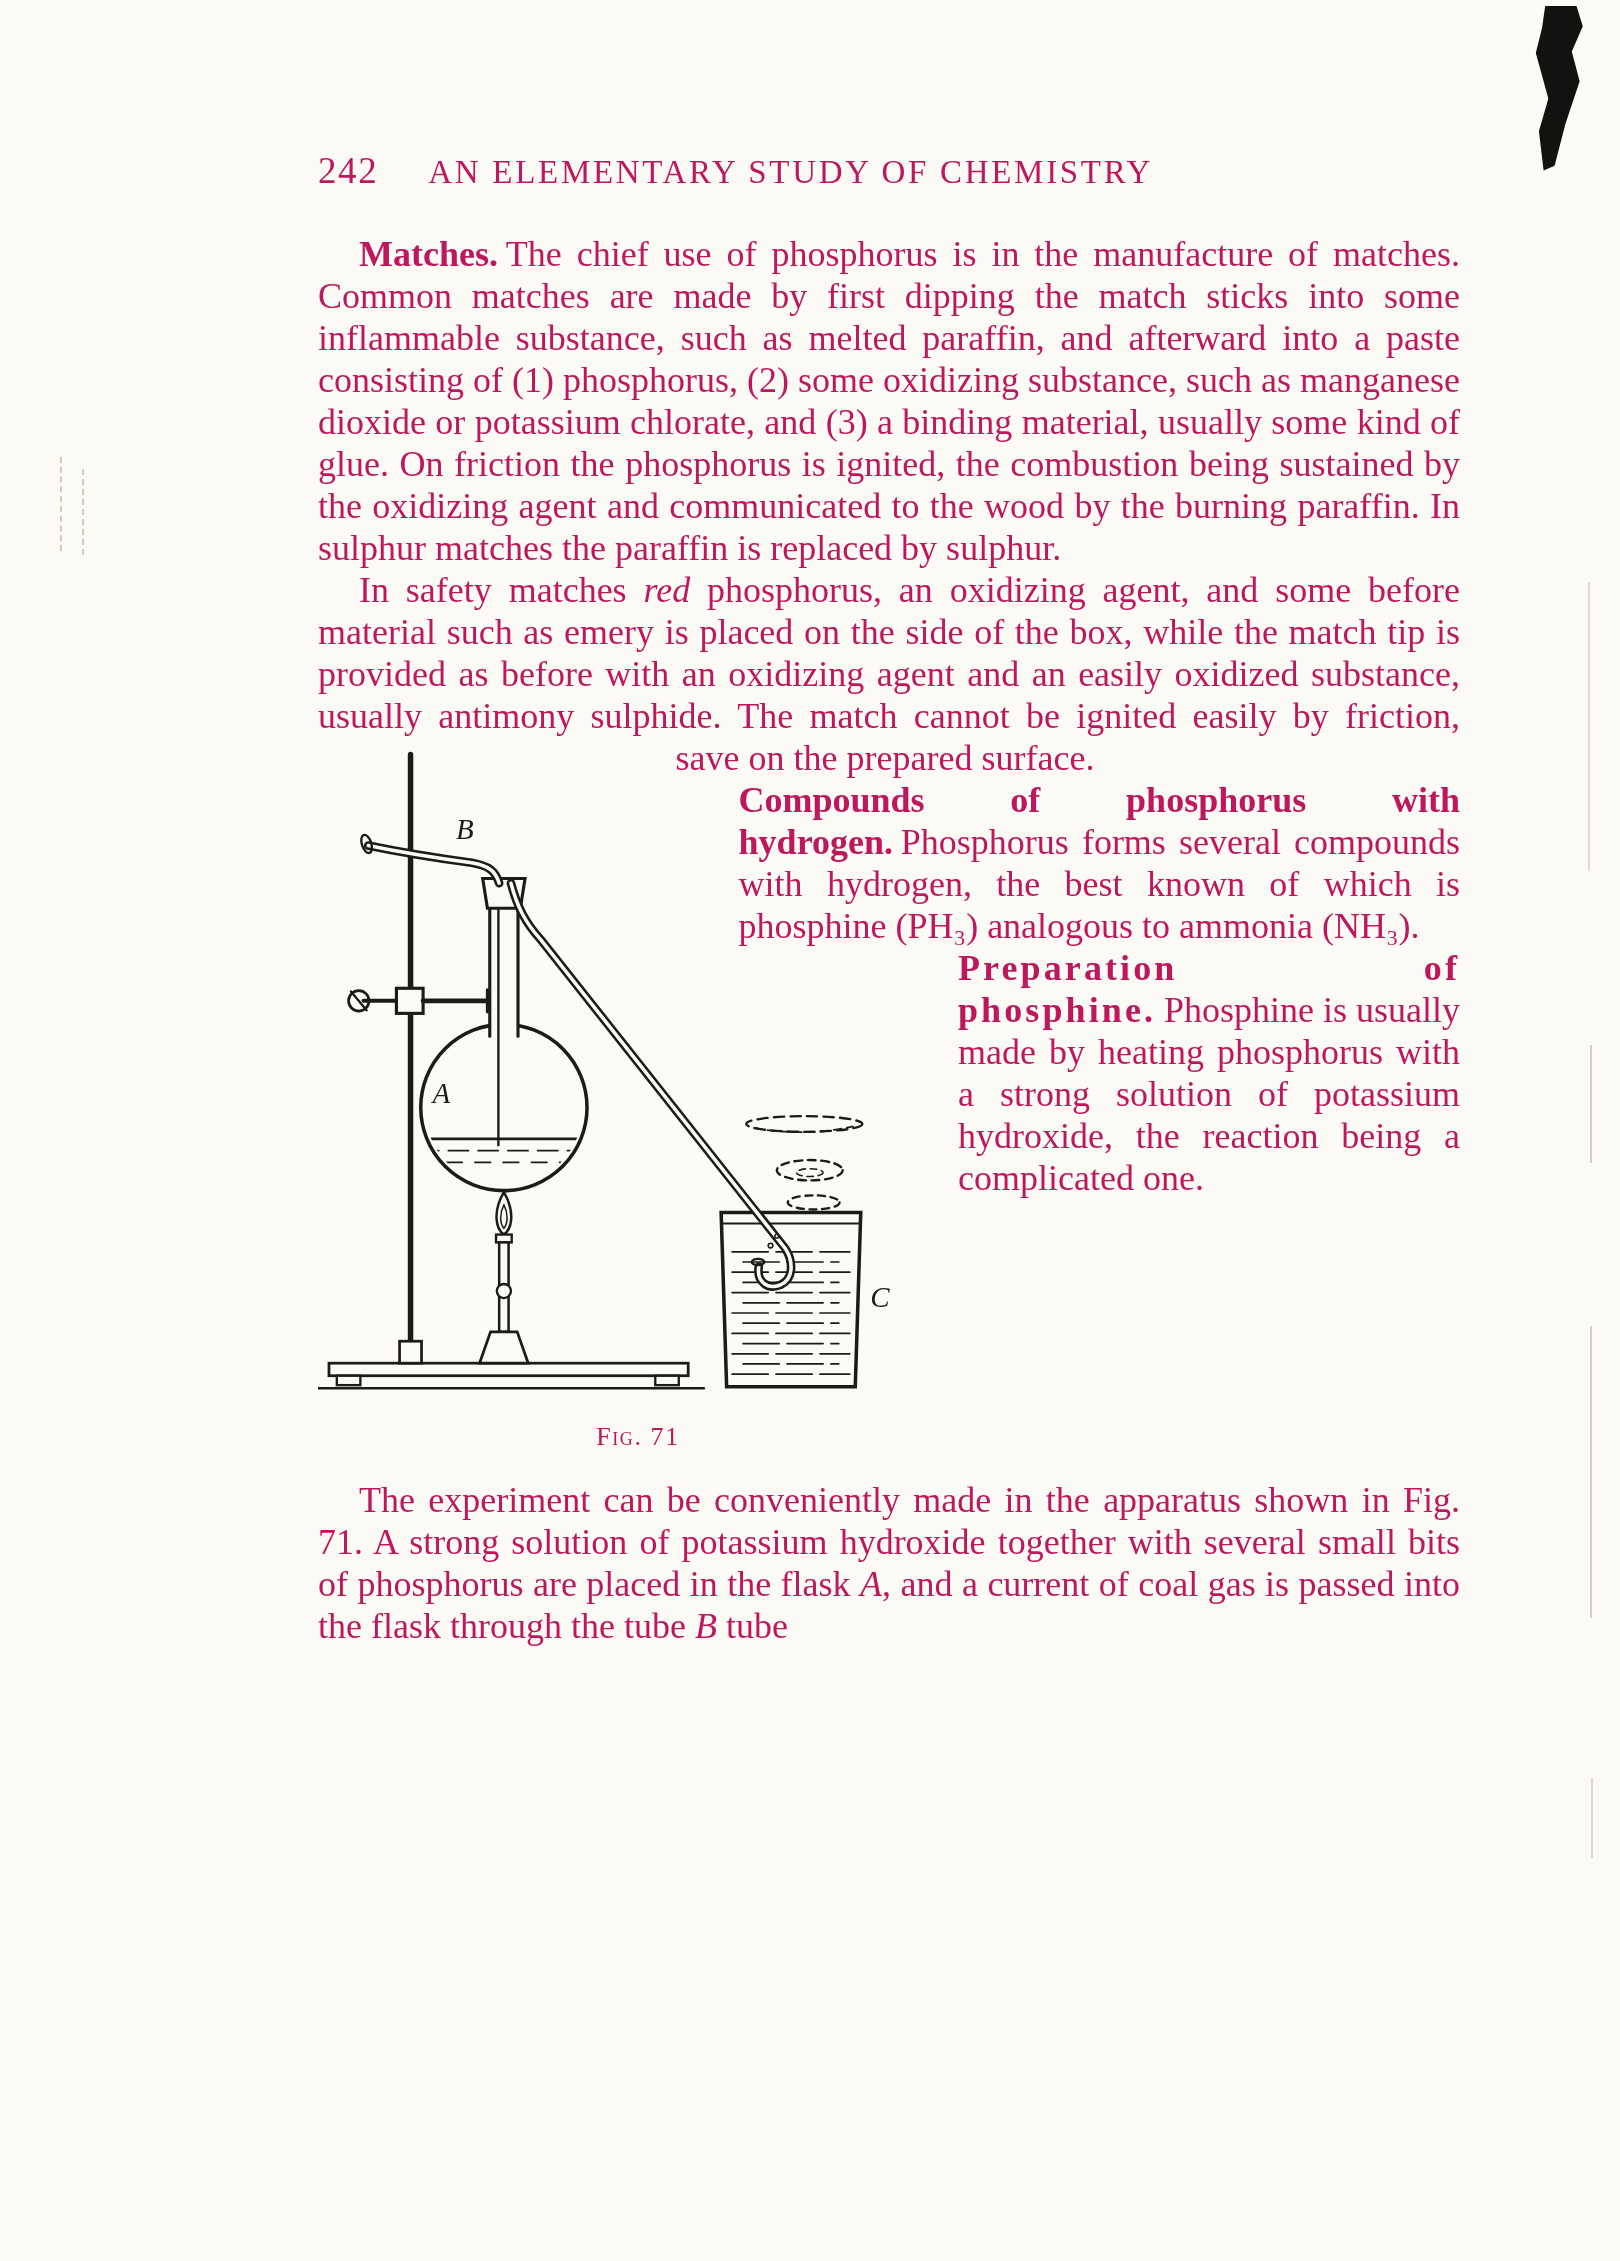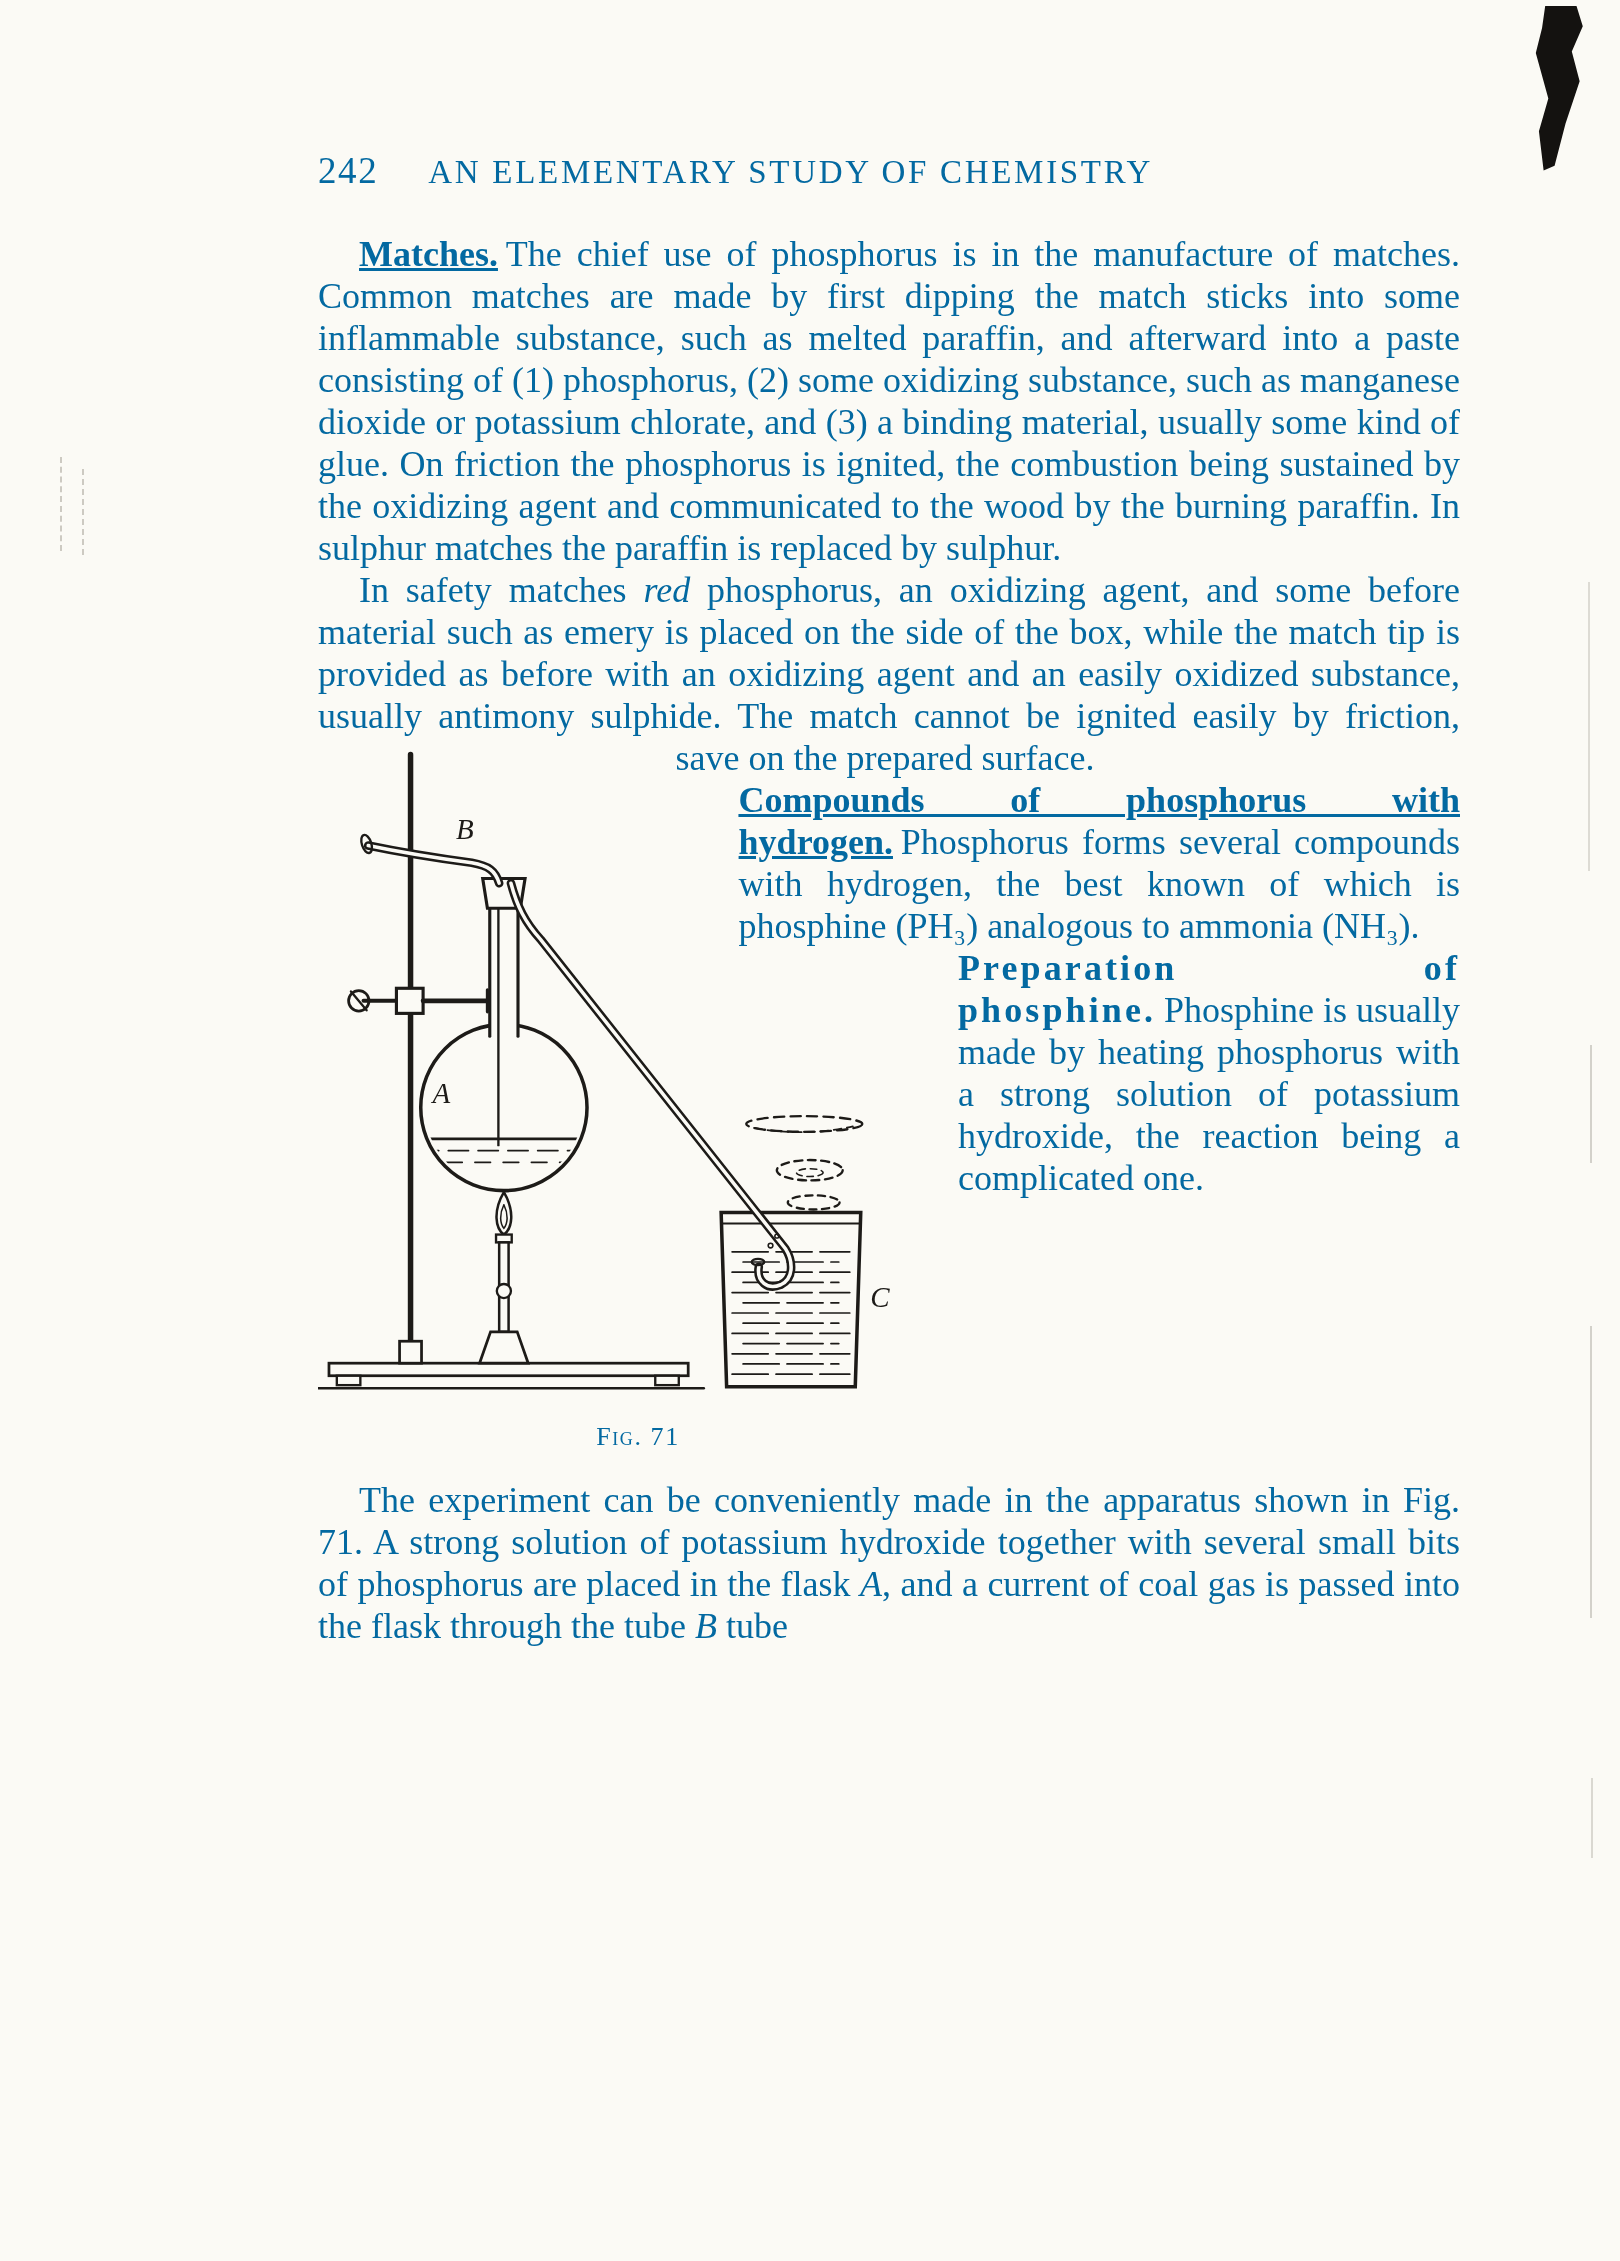--- a/index.html
+++ b/index.html
@@ -3,21 +3,21 @@
 <meta charset="utf-8">
 <style>
   html, body { margin: 0; padding: 0; background: #fbfaf5; }
 
   .book-page {
     position: relative;
     width: 1621px;
     height: 1858px;
     background: #fbfaf5;
     font-family: "Liberation Serif", "DejaVu Serif", serif;
-    color: #0369a1;
+    color: #be185d;
     overflow: hidden;
   }
 
   .content {
     position: absolute;
     left: 318px;
     top: 149px;
     width: 1142px;
   }
 
@@ -33,21 +33,21 @@
   .para {
     font-size: 36px;
     line-height: 42px;
     text-align: justify;
     margin: 0;
   }
   .indent { text-indent: 41px; }
   .sect { margin-top: 35px; }
   .after-fig { clear: both; margin-top: 23.5px; }
 
-  .lead { font-weight: bold; margin-right: 7.8px; text-decoration: underline; }
+  .lead { font-weight: bold; margin-right: 7.8px; }
   .lead-spaced { font-weight: bold; letter-spacing: 3.1px; margin-right: 7.8px; }
   .it { font-style: italic; }
 
   figure.fig {
     float: left;
     width: 640px;
     margin: 4.7px 0 20.4px 0;
     shape-outside: polygon(0 0, 345px 0, 345px 86px, 408px 86px, 408px 256px, 640px 256px, 640px 100%, 0 100%);
     shape-margin: 12.6px;
   }

